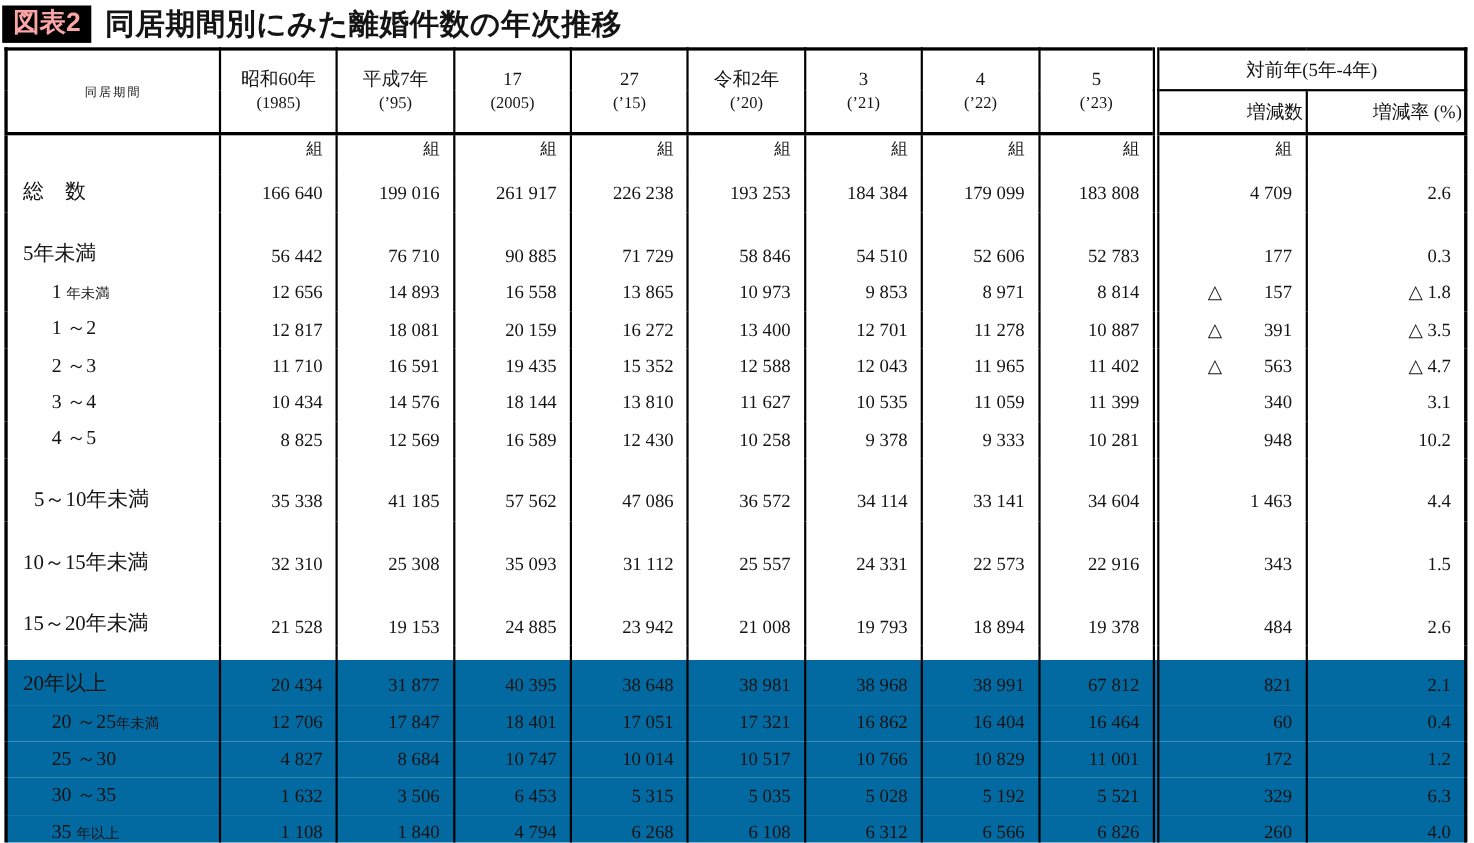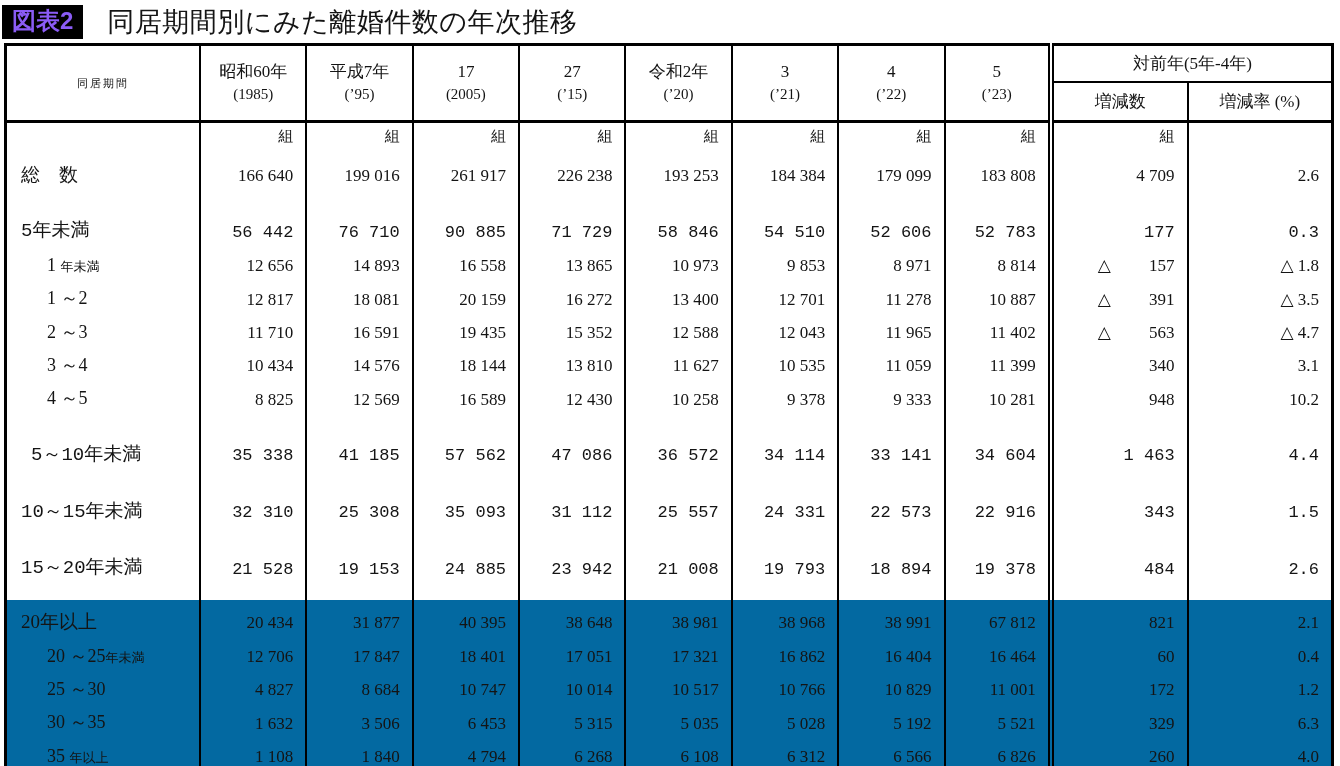--- a/index.html
+++ b/index.html
@@ -3,56 +3,56 @@
 <meta charset="utf-8">
 <style>
   html,body { margin:0; padding:0; background:#ffffff; }
   body {
     width:1340px; height:766px; overflow:hidden;
     font-family:"Liberation Serif","DejaVu Serif",serif;
     color:#141414;
   }
   .titlebar { display:flex; align-items:center; gap:12px; padding:5px 0 4px 2px; }
   .badge {
-    background:#000; color:#8b5cf6; display:inline-block;
+    background:#000; color:#fca5a5; display:inline-block;
     font-family:"Liberation Sans","DejaVu Sans",sans-serif;
     font-weight:bold; font-size:24px; padding:4px 10px 6px 10px; line-height:1;
   }
   .title-text {
     font-family:"Liberation Sans","DejaVu Sans",sans-serif;
-    font-weight:normal; font-size:27px; letter-spacing:0.5px; line-height:1;margin-left:12px;
+    font-weight:bold; font-size:27px; letter-spacing:0.5px; line-height:1;
   }
   table.stat {
     border-collapse:collapse; table-layout:fixed;
     width:1330px; margin-left:4px;
     border:3px solid #000;
   }
   thead { border-bottom:3px solid #000; }
   thead th {
     border:2px solid #000; font-weight:normal; text-align:center;
     font-size:17px; padding:3px 2px; vertical-align:middle;
   }
   th.corner { font-size:11px; letter-spacing:2px; }
   th.yr div { line-height:1.45; }
   .yr2 { font-size:15px; }
   th.cmp { font-size:17px; padding:6px 14px; }
-  th.sub { font-size:17px; padding:7px 2px; }
+  th.sub { font-size:17px; padding:7px 2px;text-align:right; }
   tbody td {
     border-left:2px solid #000; border-right:2px solid #000;
     font-size:17px; padding:4px 12px 6px 12px; vertical-align:bottom;
     line-height:1.3;
   }
   td.num { text-align:right; }
   .dbl { border-right:6px double #000 !important; }
   td.lbl { text-align:left; font-size:19px; padding-left:14px; }
   td.lbl .ls { font-size:13px; }
   td.lbl.ind1 { padding-left:24px; }
   td.lbl.ind2 { padding-left:40px; font-size:18px; }
   tr.unit-row td { font-size:15px; padding-top:4px; padding-bottom:12px; }
-  tr.gap td { padding-top:26px;font-family:Liberation Mono, monospace; }
+  tr.gap td { padding-top:26px; }
   tr.gap-sm td { padding-top:10px; }
   tr.spacer td { padding:0; height:13px; }
   tr.hl td { background:#0369a1; }
   tr.last td { padding-bottom:12px; }
   .dwrap { display:flex; justify-content:space-between; align-items:baseline; }
   td.diffc { padding-left:44px; }
 </style>
 </head>
 <body>
 

